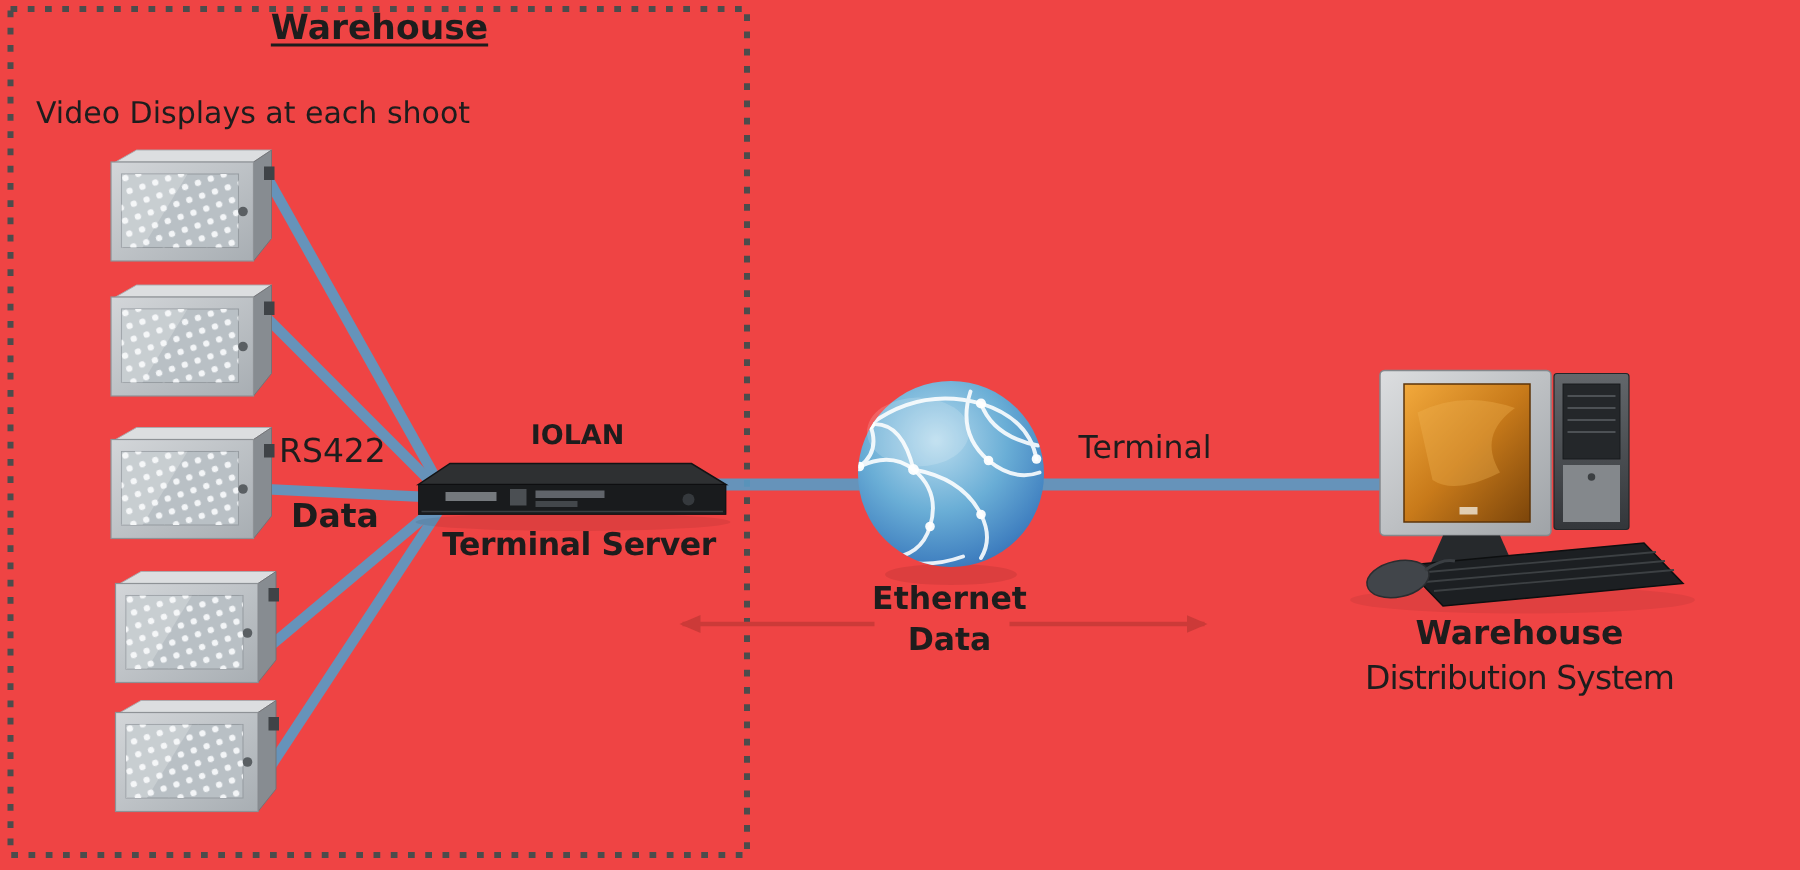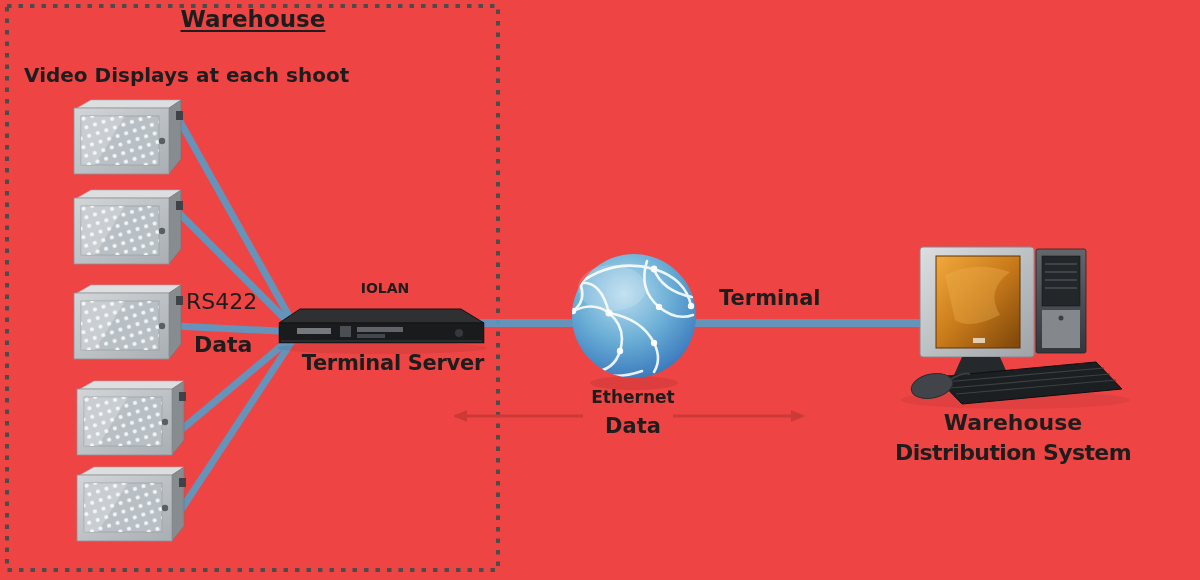--- a/index.html
+++ b/index.html
@@ -9,39 +9,38 @@
     background:#ef4444;
     overflow:hidden;
     font-family:"DejaVu Sans", "Liberation Sans", sans-serif;
   }
   #diagram-svg { position:absolute; left:0; top:0; width:1200px; height:580px; }
   .label {
     position:absolute;
     color:#1d1d1d;
     white-space:nowrap;
     z-index:5;
-    font-weight:bold;
   }
   #warehouse-title {
     left:143px; top:6px; width:220px;
     font-size:23px; font-weight:bold;
     text-align:center;
     text-decoration:underline;
     text-underline-offset:3px;
   }
   #video-displays-caption { left:24px; top:63px; font-size:20px; }
   #rs422-line1 { left:186px; top:289px; font-size:22px; font-weight:normal; }
   #rs422-line2 { left:194px; top:332px; font-size:22px; font-weight:bold; }
-  #iolan-title { left:300px; top:280px; width:170px; font-size:14px; font-weight:bold; text-align:center; }
-  #terminal-server-label { left:288px; top:351px; width:196px; font-size:21px; font-weight:bold; text-align:right; letter-spacing:-0.3px; }
-  #ethernet-line1 { left:563px; top:387px; width:140px; font-size:17px; font-weight:bold; text-align:center; }
+  #iolan-title { left:300px; top:280px; width:170px; font-size:18px; font-weight:bold; text-align:center; }
+  #terminal-server-label { left:288px; top:351px; width:196px; font-size:21px; font-weight:bold; text-align:center; letter-spacing:-0.3px; }
+  #ethernet-line1 { left:563px; top:387px; width:140px; font-size:21px; font-weight:bold; text-align:center; }
   #ethernet-line2 { left:563px; top:414px; width:140px; font-size:21px; font-weight:bold; text-align:center; }
   #network-label { left:719px; top:286px; font-size:21px; }
   #dist-line1 { left:898px; top:410px; width:230px; font-size:22px; font-weight:bold; text-align:center; }
-  #dist-line2 { left:893px; top:440px; width:240px; font-size:22px; font-weight:bold; text-align:center; letter-spacing:-0.6px; }
+  #dist-line2 { left:893px; top:440px; width:240px; font-size:22px; font-weight:normal; text-align:center; letter-spacing:-0.6px; }
 </style>
 </head>
 <body>
 
 <div id="canvas">
 
   <svg id="diagram-svg" viewBox="0 0 1200 580">
     <defs>
       <linearGradient id="frameGrad" x1="0" y1="0" x2="1" y2="1">
         <stop offset="0" stop-color="#d3d6d9"></stop>

